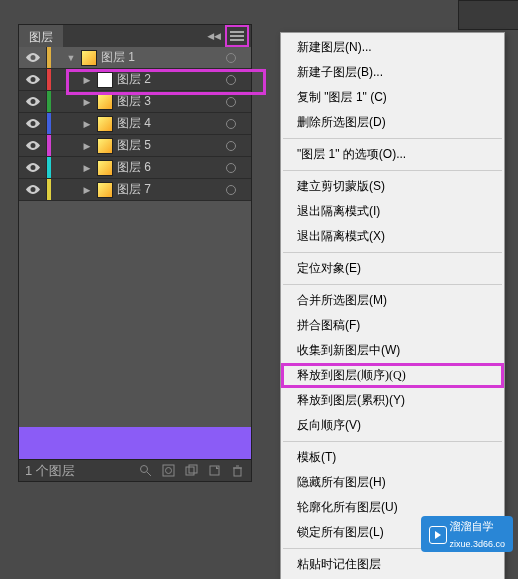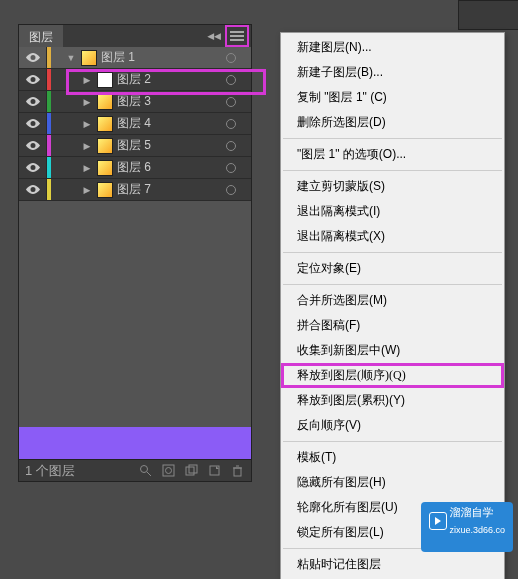--- a/index.html
+++ b/index.html
@@ -158,21 +158,21 @@
   font-family: Liberation Serif, serif;
 }
 
 .watermark {
   position: absolute;
   right: 5px;
   bottom: 27px;
   background: #2986d6;
   color: #fff;
   font-size: 11px;
-  padding: 4px 8px 16px;
+  padding: 4px 8px 2px;
   border-radius: 4px;
   display: flex;
   align-items: center;
   gap: 2px;
 }
 .watermark .play {
   width: 18px; height: 18px;
   border: 1px solid #fff;
   border-radius: 3px;
   display: flex; align-items: center; justify-content: center;

